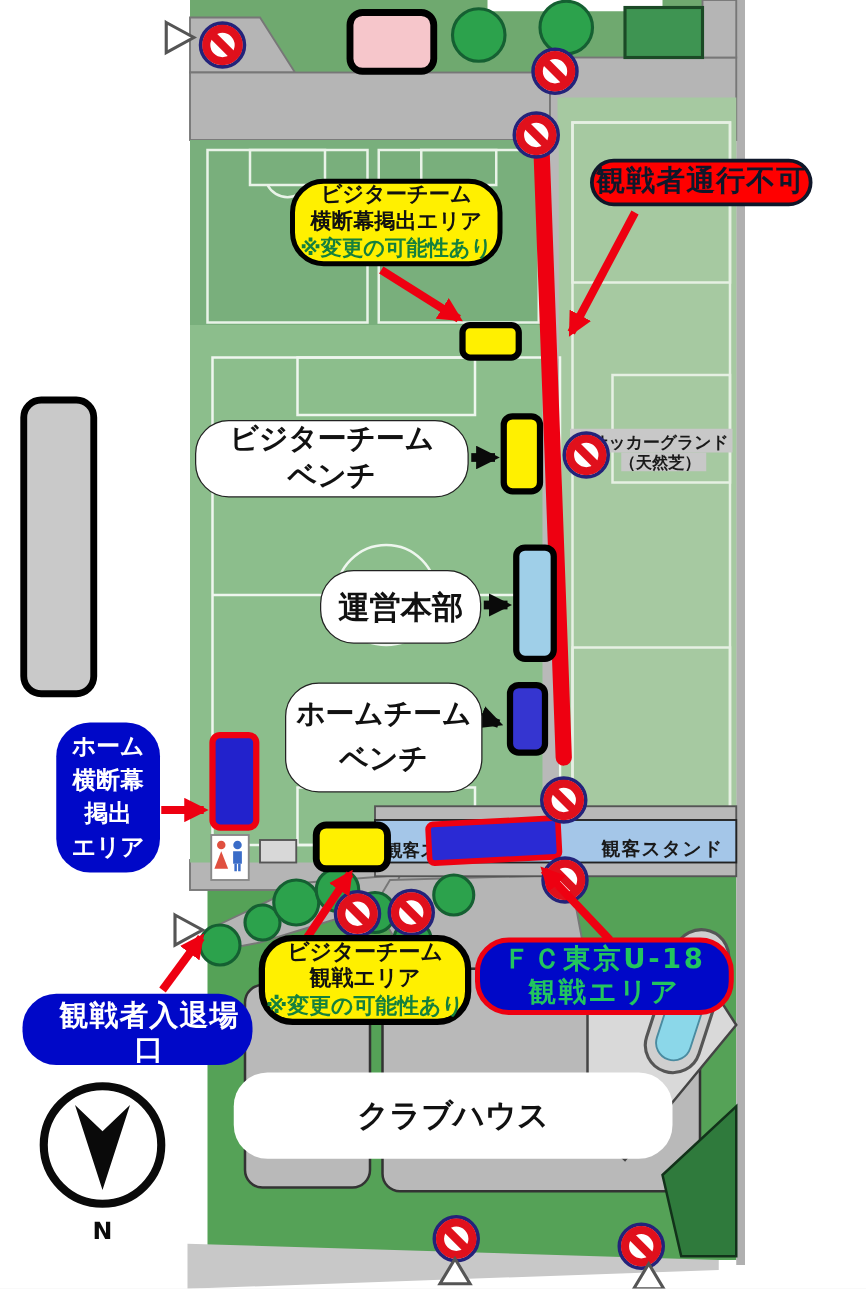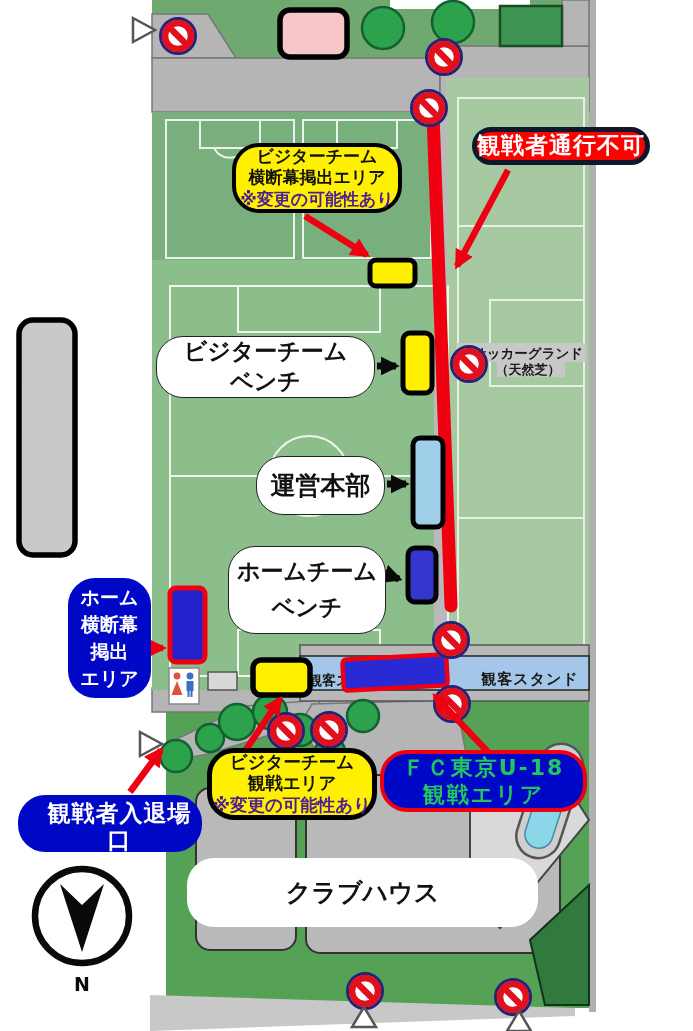--- a/index.html
+++ b/index.html
@@ -13,31 +13,31 @@
     position:absolute;box-sizing:border-box;
     display:flex;flex-direction:column;align-items:center;justify-content:center;
     text-align:center;font-weight:bold;line-height:1.18;color:#111;border-radius:27px;
   }
   .lbl span{display:block;}
   .white-box{background:#ffffff;border:1.5px solid #222;}
   .no-border{background:#ffffff;}
   .yellow-box{background:#fff000;border:4px solid #000;}
   .yellow-box.thick{border-width:5px;}
   .blue-box{background:#0008c8;color:#ffffff;}
-  .red-box{background:#ff0000;color:#ffffff;border:5px solid #0f172a;}
+  .red-box{background:#ff0000;color:#0f172a;border:3px solid #0f172a;}
   .blue-red-box{background:#0008c8;color:#22c55e;border:4px solid #ee0011;}
-  .note{color:#4c1d95;}
+  .note{color:#15803d;}
   
   #lbl-no-passage{left:472px;top:127px;width:178px;height:38px;font-size:23px;letter-spacing:1px;}
   #lbl-visitor-banner{left:232px;top:143px;width:170px;height:70px;font-size:17px;line-height:1.25;}
   #lbl-visitor-bench{left:156px;top:336px;width:219px;height:62px;font-size:23px;line-height:1.3;}
   #lbl-school{left:9px;top:433px;width:123px;height:40px;font-size:25px;letter-spacing:1px;}
   #lbl-hq{left:256px;top:456px;width:129px;height:59px;font-size:25px;}
   #lbl-home-bench{left:228px;top:546px;width:158px;height:88px;font-size:23px;line-height:1.55;}
-  #lbl-home-banner{left:45px;top:578px;width:83px;height:120px;font-size:19px;line-height:1.42;margin-left:23px;}
+  #lbl-home-banner{left:45px;top:578px;width:83px;height:120px;font-size:19px;line-height:1.42;}
   #lbl-gate{left:18px;top:795px;width:184px;height:57px;font-size:23px;justify-content:flex-start;padding-top:5px;letter-spacing:1px;padding-left:19px;}
   #lbl-visitor-area{left:207px;top:748px;width:170px;height:72px;font-size:17.5px;line-height:1.22;}
   #lbl-fc-tokyo{left:380px;top:750px;width:207px;height:62px;font-size:22px;line-height:1.25;letter-spacing:2px;}
   #lbl-clubhouse{left:187px;top:858px;width:351px;height:69px;font-size:25px;line-height:1.35;}
 </style>
 </head>
 <body>
 
 <div class="stage">
 

